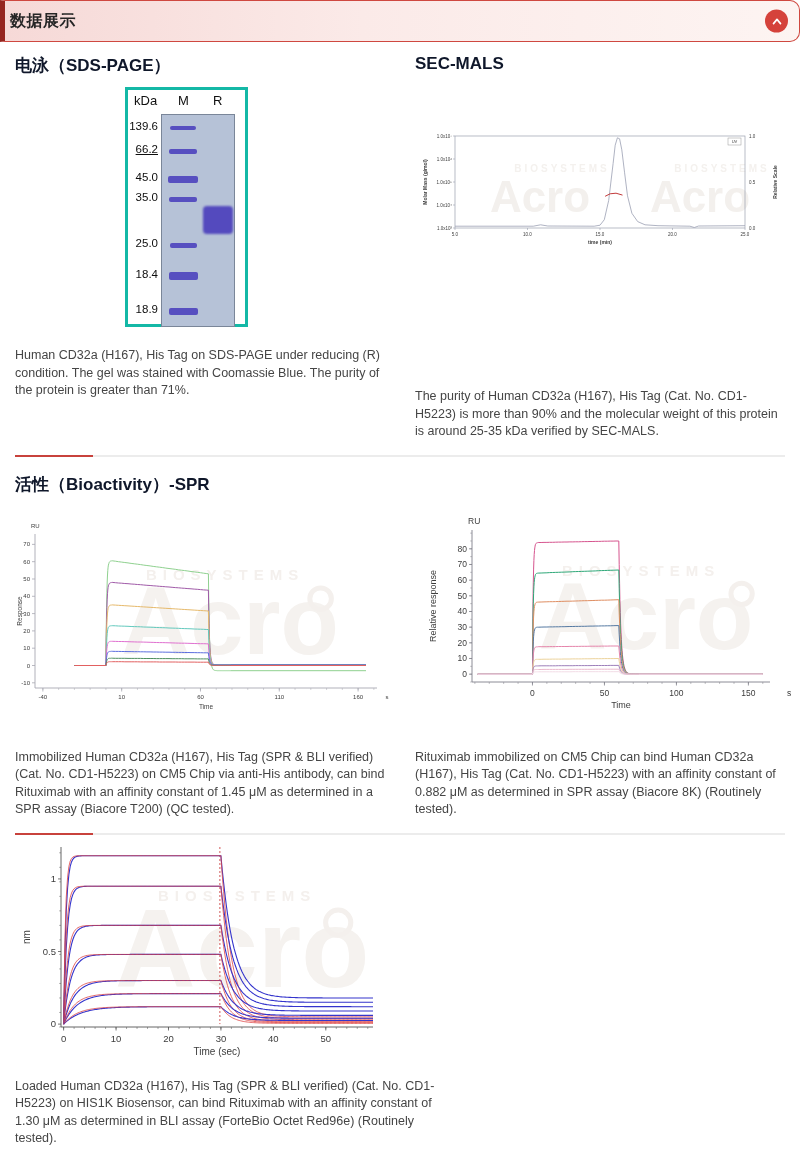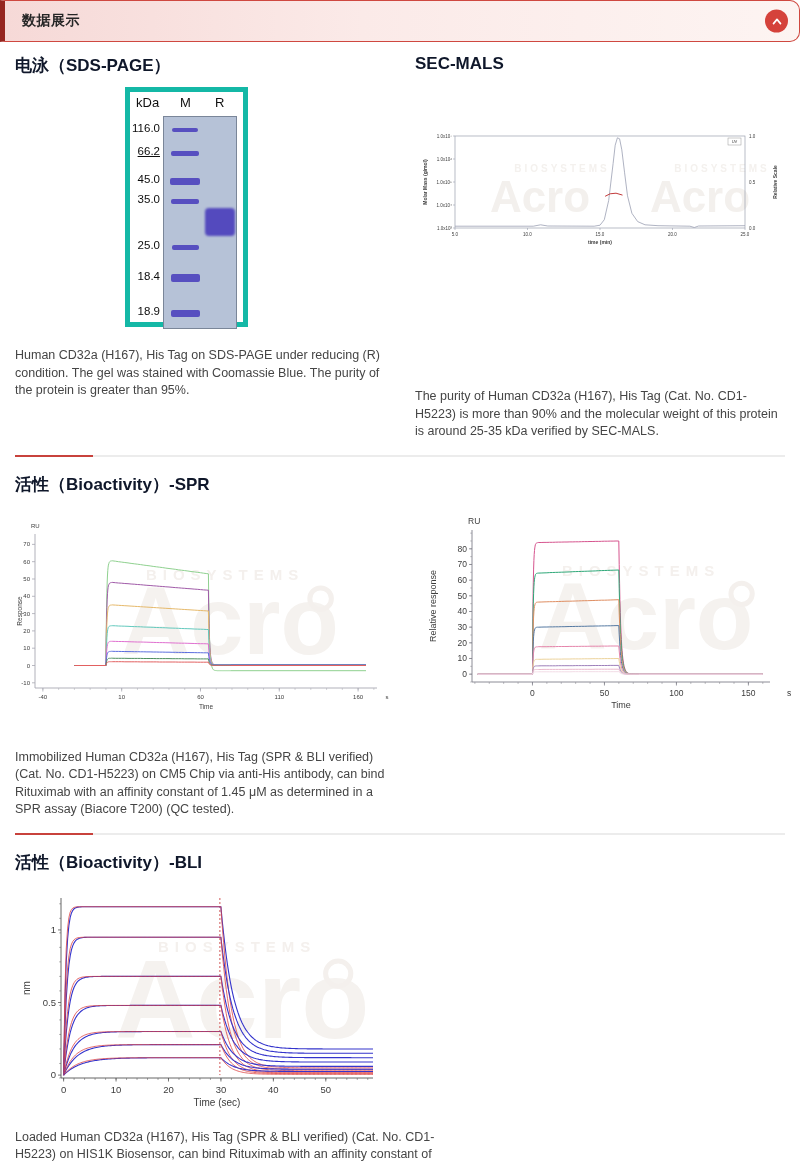--- a/index.html
+++ b/index.html
@@ -1,29 +1,29 @@
 <!DOCTYPE html>
 <html><head>
 <meta charset="utf-8">
 <style>
   html,body{margin:0;padding:0}
   body{width:800px;background:#fff;font-family:"Liberation Sans",sans-serif;color:#222}
   .header{box-sizing:border-box;height:42px;border:1px solid #cf4840;border-left:5px solid #95251f;
     border-radius:0 10px 10px 0;background:linear-gradient(90deg,#f6d9d7 0%,#fbeae8 45%,#fdf4f2 100%);
     display:flex;align-items:center;position:relative}
-  .header-title{font-size:14px;font-weight:700;color:#262626;margin-left:17px;letter-spacing:.5px}
+  .header-title{font-size:16px;font-weight:700;color:#262626;margin-left:5px;letter-spacing:.5px}
   .collapse-btn{position:absolute;right:11px;top:50%;transform:translateY(-50%);width:23px;height:23px;
     border-radius:50%;background:#d5423b;border:none;display:flex;align-items:center;justify-content:center;cursor:pointer;padding:0}
   .content{padding:12px 15px 0}
   .row{display:flex;gap:30px}
   .col{width:375px}
   .sec-title{font-size:17px;font-weight:700;color:#0f172a;margin:0 0 10px}
   .sec-title.mid{margin:16px 0 12px}
   .fig-box{height:254px}
-  .gel-panel{position:relative;width:123px;height:240px;border:5px solid #14b8a6;margin-left:110px;background:#fff;box-sizing:border-box}
+  .gel-panel{position:relative;width:123px;height:240px;border:3px solid #14b8a6;margin-left:110px;background:#fff;box-sizing:border-box}
   .gel-col{position:absolute;top:3px;font-size:13px;color:#101010;font-weight:500}
   .gel-area{position:absolute;left:33px;top:24px;width:74px;height:213px;background:#b6c2d7;border:1px solid #7a8699;box-sizing:border-box}
   .gel-label{position:absolute;left:0;width:30px;text-align:right;font-size:11.5px;color:#0d0d0d;font-weight:500}
   .gel-band{position:absolute;background:#574fc0;border-radius:2px;filter:blur(.5px)}
   .gel-sample{position:absolute;background:#544abe;border-radius:4px;filter:blur(1.3px)}
   .caption{font-size:12.5px;line-height:1.4;color:#454545;margin:6px 0 0;width:370px}
   .caption.wide{width:430px}
   .divider{height:2px;background:linear-gradient(90deg,#c8423c 0 78px,#ececec 78px);margin-top:14px}
   .sec-fig-inner{margin-top:54px}
   .charts-row{margin-top:4px}
@@ -55,30 +55,30 @@
           <div class="gel-area">
               <div class="gel-band" style="left: 8px; top: 11px; width: 26px; height: 4px;"></div>
               <div class="gel-band" style="left: 7px; top: 33.5px; width: 28px; height: 5px;"></div>
               <div class="gel-band" style="left: 6px; top: 60.5px; width: 30px; height: 7px;"></div>
               <div class="gel-band" style="left: 7px; top: 81.5px; width: 28px; height: 5px;"></div>
               <div class="gel-band" style="left: 7.5px; top: 127.5px; width: 27px; height: 5px;"></div>
               <div class="gel-band" style="left: 6.5px; top: 157px; width: 29px; height: 8px;"></div>
               <div class="gel-band" style="left: 6.5px; top: 192.5px; width: 29px; height: 7px;"></div>
               <div class="gel-sample" style="left: 41px; top: 91px; width: 30px; height: 28px;"></div>
             </div>
-        <div class="gel-label" style="top: 30px;">116.0</div>
+        <div class="gel-label" style="top: 30px;">139.6</div>
             <div class="gel-label" style="top: 53px; text-decoration: underline;">66.2</div>
             <div class="gel-label" style="top: 81px;">45.0</div>
             <div class="gel-label" style="top: 101px;">35.0</div>
             <div class="gel-label" style="top: 147px;">25.0</div>
             <div class="gel-label" style="top: 178px;">18.4</div>
             <div class="gel-label" style="top: 213px;">18.9</div>
           </div>
       </div>
-      <p class="caption">Human CD32a (H167), His Tag on SDS-PAGE under reducing (R) condition. The gel was stained with Coomassie Blue. The purity of the protein is greater than 95%.</p>
+      <p class="caption">Human CD32a (H167), His Tag on SDS-PAGE under reducing (R) condition. The gel was stained with Coomassie Blue. The purity of the protein is greater than 71%.</p>
     </div>
 
     <div class="col">
       <h2 class="sec-title">SEC-MALS</h2>
       <div class="fig-box">
         <div class="sec-fig-inner">
           <div class="chart-mount"><svg width="372" height="132" viewBox="0 0 372 132">
                 <text x="147" y="44" font-size="10" fill="#f4f1ee" text-anchor="middle" font-weight="bold" letter-spacing="3">BIOSYSTEMS</text>
                 <text x="125" y="84" font-size="44" fill="#f3f0ed" text-anchor="middle" font-weight="bold">Acro</text>
                 <text x="307" y="44" font-size="10" fill="#f4f1ee" text-anchor="middle" font-weight="bold" letter-spacing="3">BIOSYSTEMS</text>
@@ -281,25 +281,25 @@
             <polyline points="57.8,166.2 112.4,166.2 112.5,166.2 112.8,157.1 113.0,151.1 113.3,147.0 113.6,144.3 113.9,142.5 114.2,141.2 114.5,140.4 114.8,139.9 115.1,139.5 115.3,139.2 115.6,139.1 115.9,139.0 116.2,138.9 116.5,138.8 116.8,138.8 117.1,138.8 117.4,138.8 117.6,138.8 117.9,138.8 118.2,138.7 121.1,138.7 124.0,138.7 126.9,138.7 129.7,138.6 132.6,138.6 135.5,138.6 138.4,138.5 141.3,138.5 144.1,138.5 147.0,138.5 149.9,138.4 152.8,138.4 155.7,138.4 158.5,138.4 161.4,138.3 164.3,138.3 167.2,138.3 170.0,138.2 172.9,138.2 175.8,138.2 178.7,138.2 181.6,138.1 184.4,138.1 187.3,138.1 190.2,138.0 193.1,138.0 196.0,138.0 198.8,138.0 198.8,138.0 199.2,142.9 199.6,147.0 199.9,150.3 200.3,153.1 200.6,155.4 201.0,157.3 201.4,158.8 201.7,160.1 202.1,161.2 202.4,162.0 202.8,162.8 203.2,163.4 203.5,163.8 203.9,164.3 204.2,164.6 204.6,164.9 205.0,165.1 205.3,165.3 205.7,165.4 206.0,165.6 206.4,165.7 206.8,165.8 207.1,165.8 207.5,165.9 207.8,165.9 208.2,166.0 208.6,166.0 208.9,166.0 209.3,166.1 209.6,166.1 210.0,166.1 210.4,166.1 210.7,166.1 211.1,166.1 211.4,166.1 211.8,166.1 212.2,166.1 212.5,166.1 212.9,166.1 213.2,166.2 213.6,166.2 214.0,166.2 214.3,166.2 214.7,166.2 215.0,166.2 215.4,166.2 215.8,166.2 216.1,166.2 216.5,166.2 216.8,166.2 217.2,166.2 217.6,166.2 217.9,166.2 218.3,166.2 218.6,166.2 219.0,166.2 342.8,166.2" fill="none" stroke="#e585ab" stroke-width="1" stroke-linejoin="round"></polyline>
             <polyline points="57.8,166.2 112.4,166.2 112.5,166.2 112.8,161.3 113.0,158.0 113.3,155.8 113.6,154.3 113.9,153.3 114.2,152.6 114.5,152.2 114.8,151.9 115.1,151.7 115.3,151.6 115.6,151.5 115.9,151.4 116.2,151.4 116.5,151.3 116.8,151.3 117.1,151.3 117.4,151.3 117.6,151.3 117.9,151.3 118.2,151.3 121.1,151.3 124.0,151.2 126.9,151.2 129.7,151.2 132.6,151.1 135.5,151.1 138.4,151.1 141.3,151.1 144.1,151.0 147.0,151.0 149.9,151.0 152.8,150.9 155.7,150.9 158.5,150.9 161.4,150.9 164.3,150.8 167.2,150.8 170.0,150.8 172.9,150.7 175.8,150.7 178.7,150.7 181.6,150.7 184.4,150.6 187.3,150.6 190.2,150.6 193.1,150.6 196.0,150.5 198.8,150.5 198.8,150.5 199.2,153.2 199.6,155.5 199.9,157.4 200.3,158.9 200.6,160.2 201.0,161.2 201.4,162.1 201.7,162.8 202.1,163.4 202.4,163.9 202.8,164.3 203.2,164.6 203.5,164.9 203.9,165.1 204.2,165.3 204.6,165.4 205.0,165.6 205.3,165.7 205.7,165.8 206.0,165.8 206.4,165.9 206.8,165.9 207.1,166.0 207.5,166.0 207.8,166.0 208.2,166.1 208.6,166.1 208.9,166.1 209.3,166.1 209.6,166.1 210.0,166.1 210.4,166.1 210.7,166.1 211.1,166.1 211.4,166.1 211.8,166.1 212.2,166.2 212.5,166.2 212.9,166.2 213.2,166.2 213.6,166.2 214.0,166.2 214.3,166.2 214.7,166.2 215.0,166.2 215.4,166.2 215.8,166.2 216.1,166.2 216.5,166.2 216.8,166.2 217.2,166.2 217.6,166.2 217.9,166.2 218.3,166.2 218.6,166.2 219.0,166.2 342.8,166.2" fill="none" stroke="#ecd29a" stroke-width="1" stroke-linejoin="round"></polyline>
             <polyline points="57.8,166.2 112.4,166.2 112.5,166.2 112.8,163.4 113.0,161.6 113.3,160.4 113.6,159.5 113.9,159.0 114.2,158.6 114.5,158.4 114.8,158.2 115.1,158.1 115.3,158.0 115.6,158.0 115.9,157.9 116.2,157.9 116.5,157.9 116.8,157.9 117.1,157.9 117.4,157.9 117.6,157.9 117.9,157.9 118.2,157.9 121.1,157.8 124.0,157.8 126.9,157.8 129.7,157.8 132.6,157.8 135.5,157.8 138.4,157.7 141.3,157.7 144.1,157.7 147.0,157.7 149.9,157.7 152.8,157.7 155.7,157.6 158.5,157.6 161.4,157.6 164.3,157.6 167.2,157.6 170.0,157.6 172.9,157.5 175.8,157.5 178.7,157.5 181.6,157.5 184.4,157.5 187.3,157.5 190.2,157.4 193.1,157.4 196.0,157.4 198.8,157.4 198.8,157.4 199.2,158.9 199.6,160.2 199.9,161.2 200.3,162.1 200.6,162.8 201.0,163.4 201.4,163.9 201.7,164.3 202.1,164.6 202.4,164.9 202.8,165.1 203.2,165.3 203.5,165.4 203.9,165.6 204.2,165.7 204.6,165.8 205.0,165.8 205.3,165.9 205.7,165.9 206.0,166.0 206.4,166.0 206.8,166.0 207.1,166.1 207.5,166.1 207.8,166.1 208.2,166.1 208.6,166.1 208.9,166.1 209.3,166.1 209.6,166.1 210.0,166.1 210.4,166.1 210.7,166.1 211.1,166.2 211.4,166.2 211.8,166.2 212.2,166.2 212.5,166.2 212.9,166.2 213.2,166.2 213.6,166.2 214.0,166.2 214.3,166.2 214.7,166.2 215.0,166.2 215.4,166.2 215.8,166.2 216.1,166.2 216.5,166.2 216.8,166.2 217.2,166.2 217.6,166.2 217.9,166.2 218.3,166.2 218.6,166.2 219.0,166.2 342.8,166.2" fill="none" stroke="#9d7fba" stroke-width="1" stroke-linejoin="round"></polyline>
             <polyline points="57.8,166.2 112.4,166.2 112.5,166.2 112.8,164.6 113.0,163.6 113.3,162.9 113.6,162.4 113.9,162.1 114.2,161.9 114.5,161.7 114.8,161.7 115.1,161.6 115.3,161.6 115.6,161.5 115.9,161.5 116.2,161.5 116.5,161.5 116.8,161.5 117.1,161.5 117.4,161.5 117.6,161.5 117.9,161.5 118.2,161.5 121.1,161.5 124.0,161.4 126.9,161.4 129.7,161.4 132.6,161.4 135.5,161.4 138.4,161.4 141.3,161.4 144.1,161.4 147.0,161.4 149.9,161.3 152.8,161.3 155.7,161.3 158.5,161.3 161.4,161.3 164.3,161.3 167.2,161.3 170.0,161.3 172.9,161.3 175.8,161.2 178.7,161.2 181.6,161.2 184.4,161.2 187.3,161.2 190.2,161.2 193.1,161.2 196.0,161.2 198.8,161.2 198.8,161.2 199.2,162.0 199.6,162.8 199.9,163.3 200.3,163.8 200.6,164.2 201.0,164.6 201.4,164.9 201.7,165.1 202.1,165.3 202.4,165.4 202.8,165.6 203.2,165.7 203.5,165.8 203.9,165.8 204.2,165.9 204.6,165.9 205.0,166.0 205.3,166.0 205.7,166.0 206.0,166.1 206.4,166.1 206.8,166.1 207.1,166.1 207.5,166.1 207.8,166.1 208.2,166.1 208.6,166.1 208.9,166.1 209.3,166.1 209.6,166.1 210.0,166.2 210.4,166.2 210.7,166.2 211.1,166.2 211.4,166.2 211.8,166.2 212.2,166.2 212.5,166.2 212.9,166.2 213.2,166.2 213.6,166.2 214.0,166.2 214.3,166.2 214.7,166.2 215.0,166.2 215.4,166.2 215.8,166.2 216.1,166.2 216.5,166.2 216.8,166.2 217.2,166.2 217.6,166.2 217.9,166.2 218.3,166.2 218.6,166.2 219.0,166.2 342.8,166.2" fill="none" stroke="#eab9cd" stroke-width="1" stroke-linejoin="round"></polyline>
             <polyline points="57.8,166.2 112.4,166.2 112.5,166.2 112.8,165.4 113.0,164.9 113.3,164.5 113.6,164.3 113.9,164.1 114.2,164.0 114.5,164.0 114.8,163.9 115.1,163.9 115.3,163.9 115.6,163.8 115.9,163.8 116.2,163.8 116.5,163.8 116.8,163.8 117.1,163.8 117.4,163.8 117.6,163.8 117.9,163.8 118.2,163.8 121.1,163.8 124.0,163.8 126.9,163.8 129.7,163.8 132.6,163.8 135.5,163.8 138.4,163.8 141.3,163.8 144.1,163.8 147.0,163.8 149.9,163.8 152.8,163.7 155.7,163.7 158.5,163.7 161.4,163.7 164.3,163.7 167.2,163.7 170.0,163.7 172.9,163.7 175.8,163.7 178.7,163.7 181.6,163.7 184.4,163.7 187.3,163.7 190.2,163.7 193.1,163.7 196.0,163.7 198.8,163.7 198.8,163.7 199.2,164.1 199.6,164.5 199.9,164.8 200.3,165.0 200.6,165.2 201.0,165.4 201.4,165.5 201.7,165.6 202.1,165.7 202.4,165.8 202.8,165.9 203.2,165.9 203.5,166.0 203.9,166.0 204.2,166.0 204.6,166.0 205.0,166.1 205.3,166.1 205.7,166.1 206.0,166.1 206.4,166.1 206.8,166.1 207.1,166.1 207.5,166.1 207.8,166.1 208.2,166.1 208.6,166.2 208.9,166.2 209.3,166.2 209.6,166.2 210.0,166.2 210.4,166.2 210.7,166.2 211.1,166.2 211.4,166.2 211.8,166.2 212.2,166.2 212.5,166.2 212.9,166.2 213.2,166.2 213.6,166.2 214.0,166.2 214.3,166.2 214.7,166.2 215.0,166.2 215.4,166.2 215.8,166.2 216.1,166.2 216.5,166.2 216.8,166.2 217.2,166.2 217.6,166.2 217.9,166.2 218.3,166.2 218.6,166.2 219.0,166.2 342.8,166.2" fill="none" stroke="#f2dce6" stroke-width="1" stroke-linejoin="round"></polyline>
           </svg></div>
     </div>
   </div>
   <div class="row caps-row">
     <p class="caption col">Immobilized Human CD32a (H167), His Tag (SPR &amp; BLI verified) (Cat. No. CD1-H5223) on CM5 Chip via anti-His antibody, can bind  Rituximab with an affinity constant of 1.45 μM as determined in a SPR assay (Biacore T200) (QC tested).</p>
+    <p class="caption col">Rituximab immobilized on CM5 Chip can bind Human CD32a (H167), His Tag (Cat. No. CD1-H5223) with an affinity constant of 0.882 μM as determined in SPR assay (Biacore 8K) (Routinely tested).</p>
   </div>
 
   <div class="divider"></div>
 
-  <h2 class="sec-title mid">活性（Bioactivity）-BLI</h2>
   <div class="chart-mount"><svg width="375" height="233" viewBox="0 0 375 233">
         <text x="222.20000000000002" y="66" font-size="15" fill="#f4f0ed" text-anchor="middle" font-weight="bold" letter-spacing="6">BIOSYSTEMS</text>
         <text x="227.20000000000002" y="152.4" font-size="111.6" fill="#f5f2ef" text-anchor="middle" font-weight="bold">Acro</text>
         <circle cx="323.20000000000005" cy="87.6" r="12.600000000000001" fill="none" stroke="#f4f0ed" stroke-width="5"></circle>
         <line x1="46" y1="12" x2="46" y2="192" stroke="#555" stroke-width="0.9"></line>
         <line x1="46" y1="192" x2="358" y2="192" stroke="#555" stroke-width="0.9"></line>
         <line x1="43" y1="189.09677419354838" x2="46" y2="189.09677419354838" stroke="#555" stroke-width="0.8"></line>
         <text x="41" y="192.42177419354837" font-size="9.5" fill="#3c3c3c" text-anchor="end">0</text>
         <line x1="43" y1="116.51612903225806" x2="46" y2="116.51612903225806" stroke="#555" stroke-width="0.8"></line>
         <text x="41" y="119.84112903225807" font-size="9.5" fill="#3c3c3c" text-anchor="end">0.5</text>

